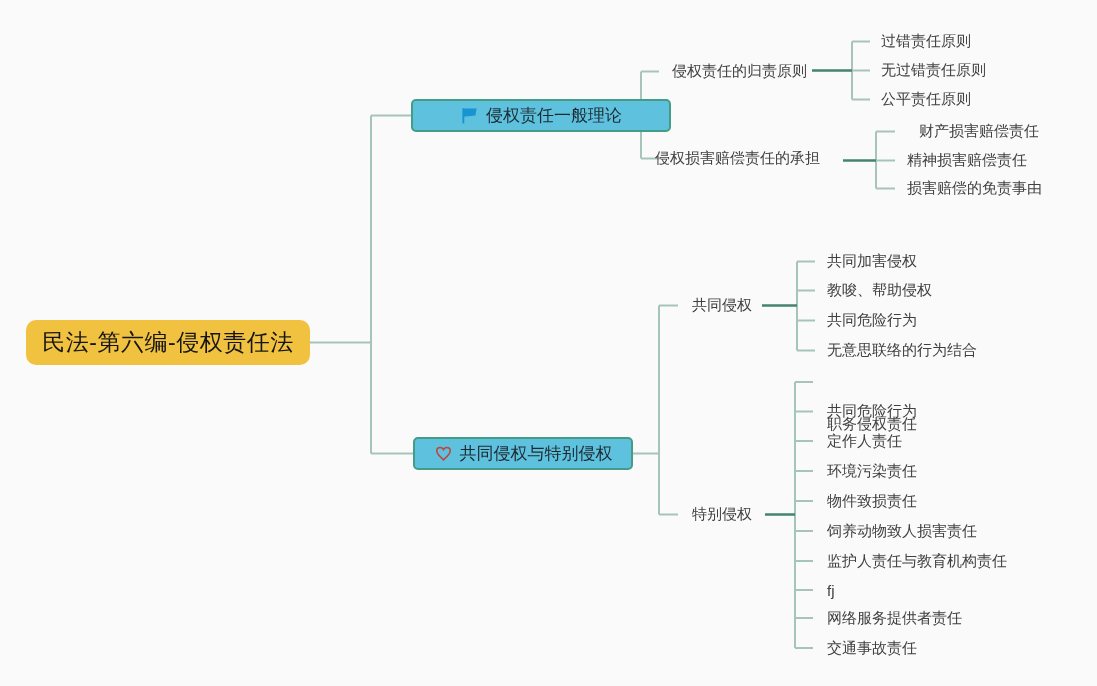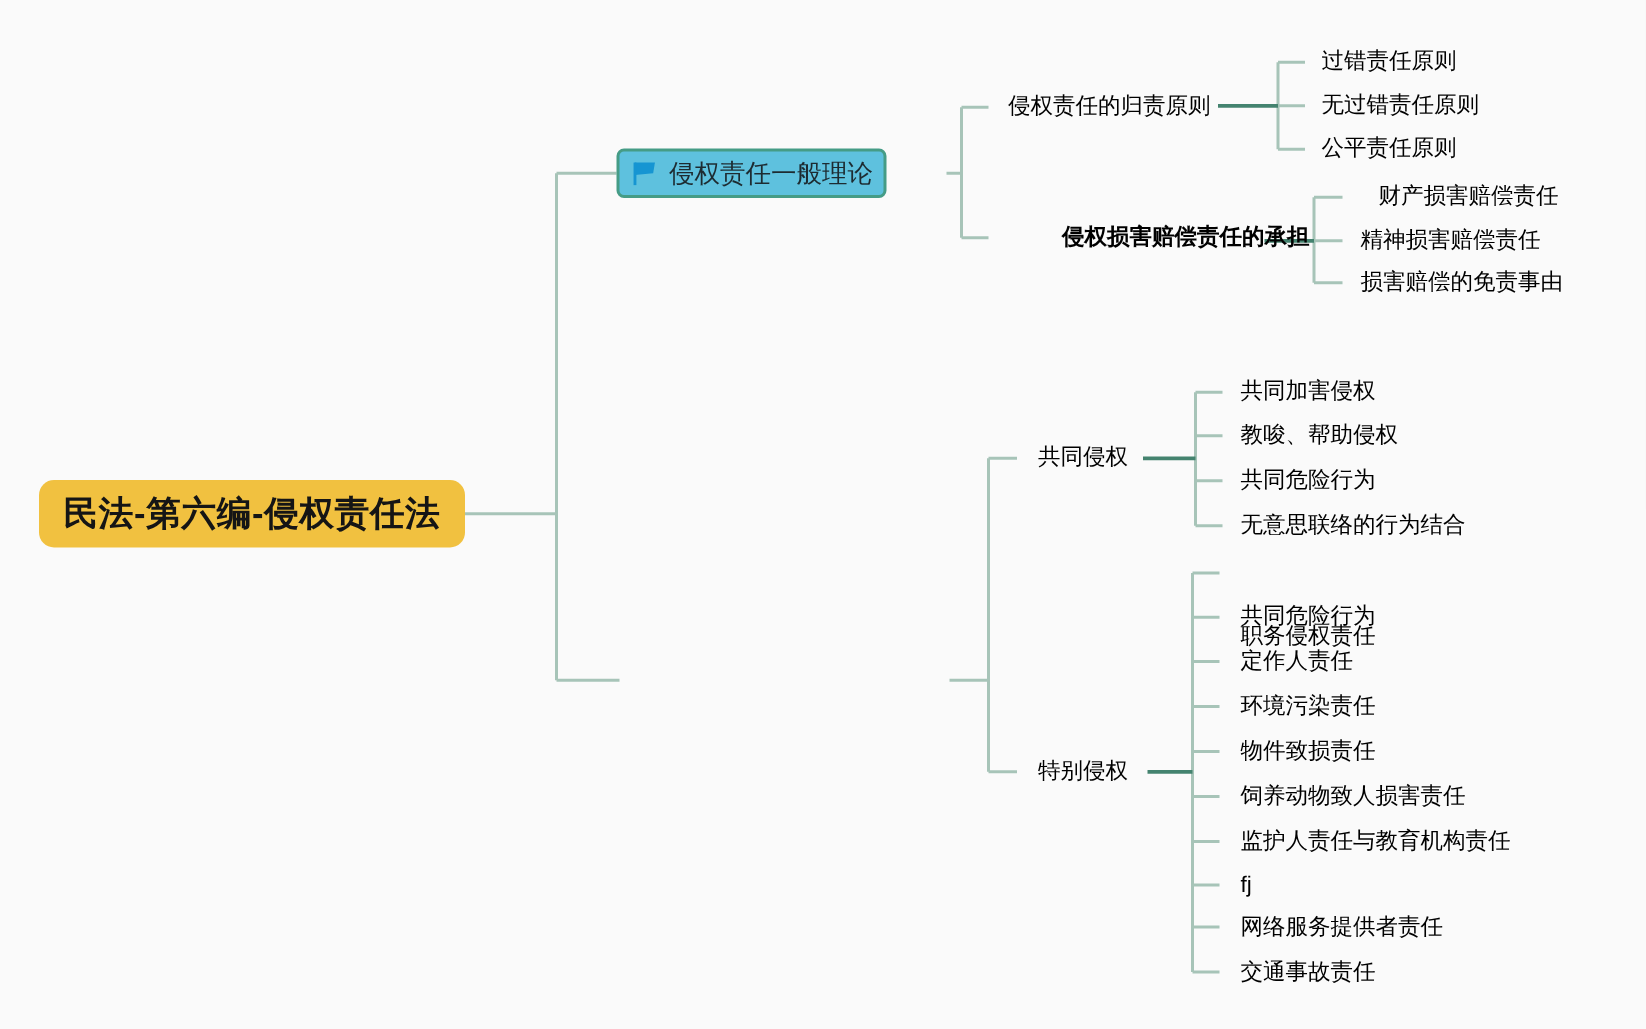--- a/index.html
+++ b/index.html
@@ -16,35 +16,35 @@
   .lines{position:absolute;left:0;top:0;}
   .node{
     position:absolute;
     box-sizing:border-box;
     display:flex;align-items:center;justify-content:center;
     cursor:default;
   }
   .root-node{
     background:#F1C140;
     border-radius:10px;
-    font-size:23px;font-weight:bold;color:#151515;
+    font-size:23px;font-weight:normal;color:#151515;
     letter-spacing:0.5px;
   }
   .branch-node{
     background:#5EC1DE;
     border:2px solid #459C86;
     border-radius:5px;
     font-size:17px;color:#1d2b31;
     gap:7px;
   }
   .branch-node .icon{display:inline-flex;align-items:center;}
   .topic{
     position:absolute;
     transform:translateY(-50%);
-    font-size:15px;color:#000000;
+    font-size:15px;color:#404040;
     white-space:nowrap;
     cursor:default;
   }
 </style>
 </head>
 <body>
 
 <div class="canvas">
 
   <svg class="lines" width="1097" height="686" viewBox="0 0 1097 686">
@@ -98,33 +98,41 @@
       <path d="M843 160.5 H876"></path>
       <path d="M762 305.5 H797"></path>
       <path d="M765 514.5 H795"></path>
     </g>
   </svg>
 
   <div class="node root-node" style="left:26px;top:320px;width:284px;height:45px;">
     <span>民法-第六编-侵权责任法</span>
   </div>
 
-  <div class="node branch-node" style="left:411px;top:99px;width:180px;height:33px;">
+  <div class="node branch-node" style="left:411px;top:99px;width:260px;height:33px;">
     <span class="icon">
       <svg width="19" height="19" viewBox="0 0 24 24">
         <path d="M4 3 h17 l-1.5 9 L4 13.5 Z" fill="#1695D2"></path>
         <rect x="3" y="3" width="2.4" height="19" fill="#1695D2"></rect>
       </svg>
     </span>
     <span>侵权责任一般理论</span>
   </div>
 
+  <div class="node branch-node" style="left:413px;top:437px;width:220px;height:33px;">
+    <span class="icon">
+      <svg width="19" height="19" viewBox="0 0 24 24">
+        <path d="M12 20 C7 15.5 3.5 12.5 3.5 8.8 C3.5 6.2 5.5 4.5 7.8 4.5 C9.6 4.5 11.2 5.6 12 7 C12.8 5.6 14.4 4.5 16.2 4.5 C18.5 4.5 20.5 6.2 20.5 8.8 C20.5 12.5 17 15.5 12 20 Z" fill="none" stroke="#C0453E" stroke-width="2"></path>
+      </svg>
+    </span>
+    <span>共同侵权与特别侵权</span>
+  </div>
 
   <div class="topic" style="left:672px;top:71px;">侵权责任的归责原则</div>
-  <div class="topic" style="left:708px;top:158px;font-weight:bold;">侵权损害赔偿责任的承担</div>
+  <div class="topic" style="left:655px;top:158px;">侵权损害赔偿责任的承担</div>
   <div class="topic" style="left:692px;top:305px;">共同侵权</div>
   <div class="topic" style="left:692px;top:514px;">特别侵权</div>
 
   <div class="topic" style="left:881px;top:41px;">过错责任原则</div>
   <div class="topic" style="left:881px;top:70px;">无过错责任原则</div>
   <div class="topic" style="left:881px;top:99px;">公平责任原则</div>
 
   <div class="topic" style="left:907px;top:131px;margin-left:12px;">财产损害赔偿责任</div>
   <div class="topic" style="left:907px;top:160px;">精神损害赔偿责任</div>
   <div class="topic" style="left:907px;top:188px;">损害赔偿的免责事由</div>

